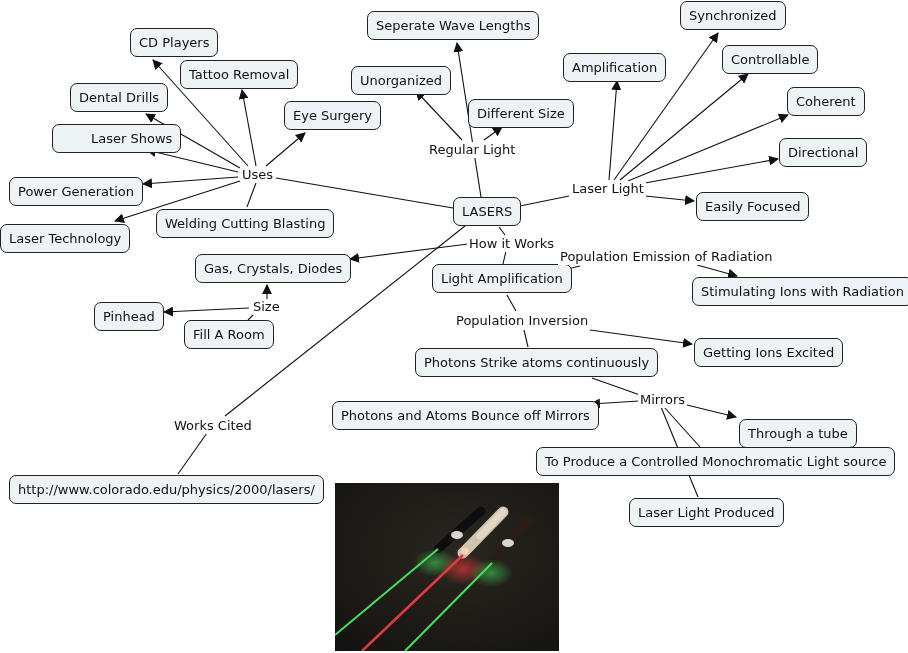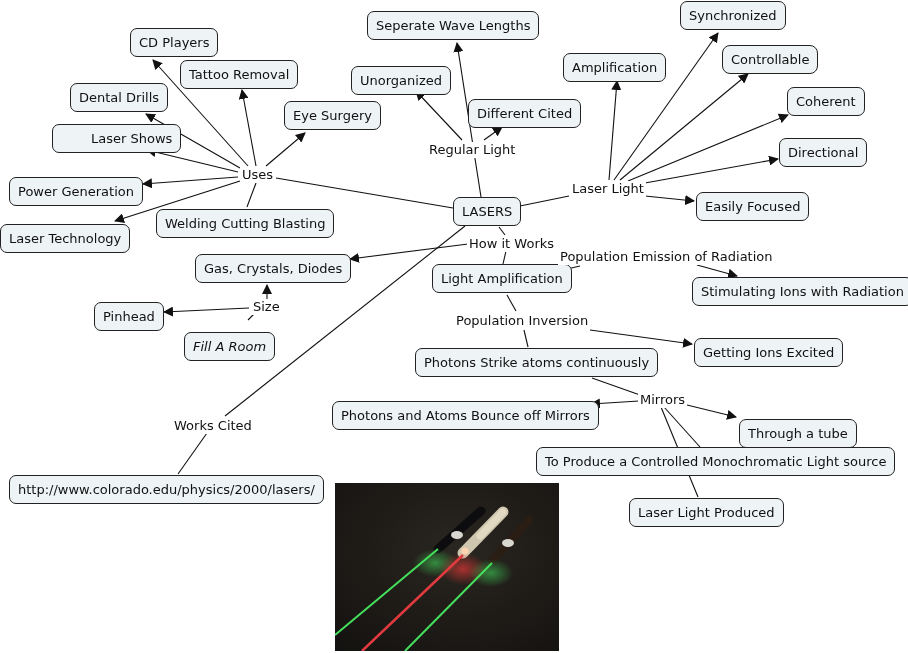--- a/index.html
+++ b/index.html
@@ -80,36 +80,36 @@
 <div class="node" style="left:180px;top:60px;">Tattoo Removal</div>
 <div class="node" style="left:70px;top:83px;">Dental Drills</div>
 <div class="node" style="left:284px;top:101px;">Eye Surgery</div>
 <div class="node" style="left:52px;top:124px;padding-left:38px;">Laser Shows</div>
 <div class="node" style="left:9px;top:177px;">Power Generation</div>
 <div class="node" style="left:156px;top:209px;">Welding Cutting Blasting</div>
 <div class="node" style="left:0px;top:224px;">Laser Technology</div>
 
 <div class="node" style="left:367px;top:11px;">Seperate Wave Lengths</div>
 <div class="node" style="left:351px;top:59px;margin-top:7px;">Unorganized</div>
-<div class="node" style="left:468px;top:99px;">Different Cited</div>
+<div class="node" style="left:468px;top:99px;">Different Size</div>
 <div class="lbl" style="left:427px;top:142px;">Regular Light</div>
 
 <div class="lbl" style="left:570px;top:181px;">Laser Light</div>
 <div class="node" style="left:563px;top:53px;">Amplification</div>
 <div class="node" style="left:680px;top:1px;">Synchronized</div>
-<div class="node" style="left:722px;top:45px;border-radius:8px;">Controllable</div>
+<div class="node" style="left:722px;top:45px;">Controllable</div>
 <div class="node" style="left:787px;top:87px;">Coherent</div>
 <div class="node" style="left:779px;top:138px;">Directional</div>
 <div class="node" style="left:696px;top:192px;">Easily Focused</div>
 
 <div class="lbl" style="left:467px;top:236px;">How it Works</div>
 <div class="node" style="left:195px;top:254px;">Gas, Crystals, Diodes</div>
 <div class="lbl" style="left:251px;top:299px;">Size</div>
 <div class="node" style="left:94px;top:302px;">Pinhead</div>
-<div class="node" style="left:184px;top:332px;font-style:italic;">Fill A Room</div>
+<div class="node" style="left:184px;top:320px;">Fill A Room</div>
 <div class="node" style="left:432px;top:264px;">Light Amplification</div>
 
 <div class="lbl" style="left:558px;top:249px;">Population Emission of Radiation</div>
 <div class="node" style="left:692px;top:277px;">Stimulating Ions with Radiation</div>
 
 <div class="lbl" style="left:454px;top:313px;">Population Inversion</div>
 <div class="node" style="left:694px;top:338px;">Getting Ions Excited</div>
 <div class="node" style="left:415px;top:348px;">Photons Strike atoms continuously</div>
 
 <div class="lbl" style="left:638px;top:392px;">Mirrors</div>

